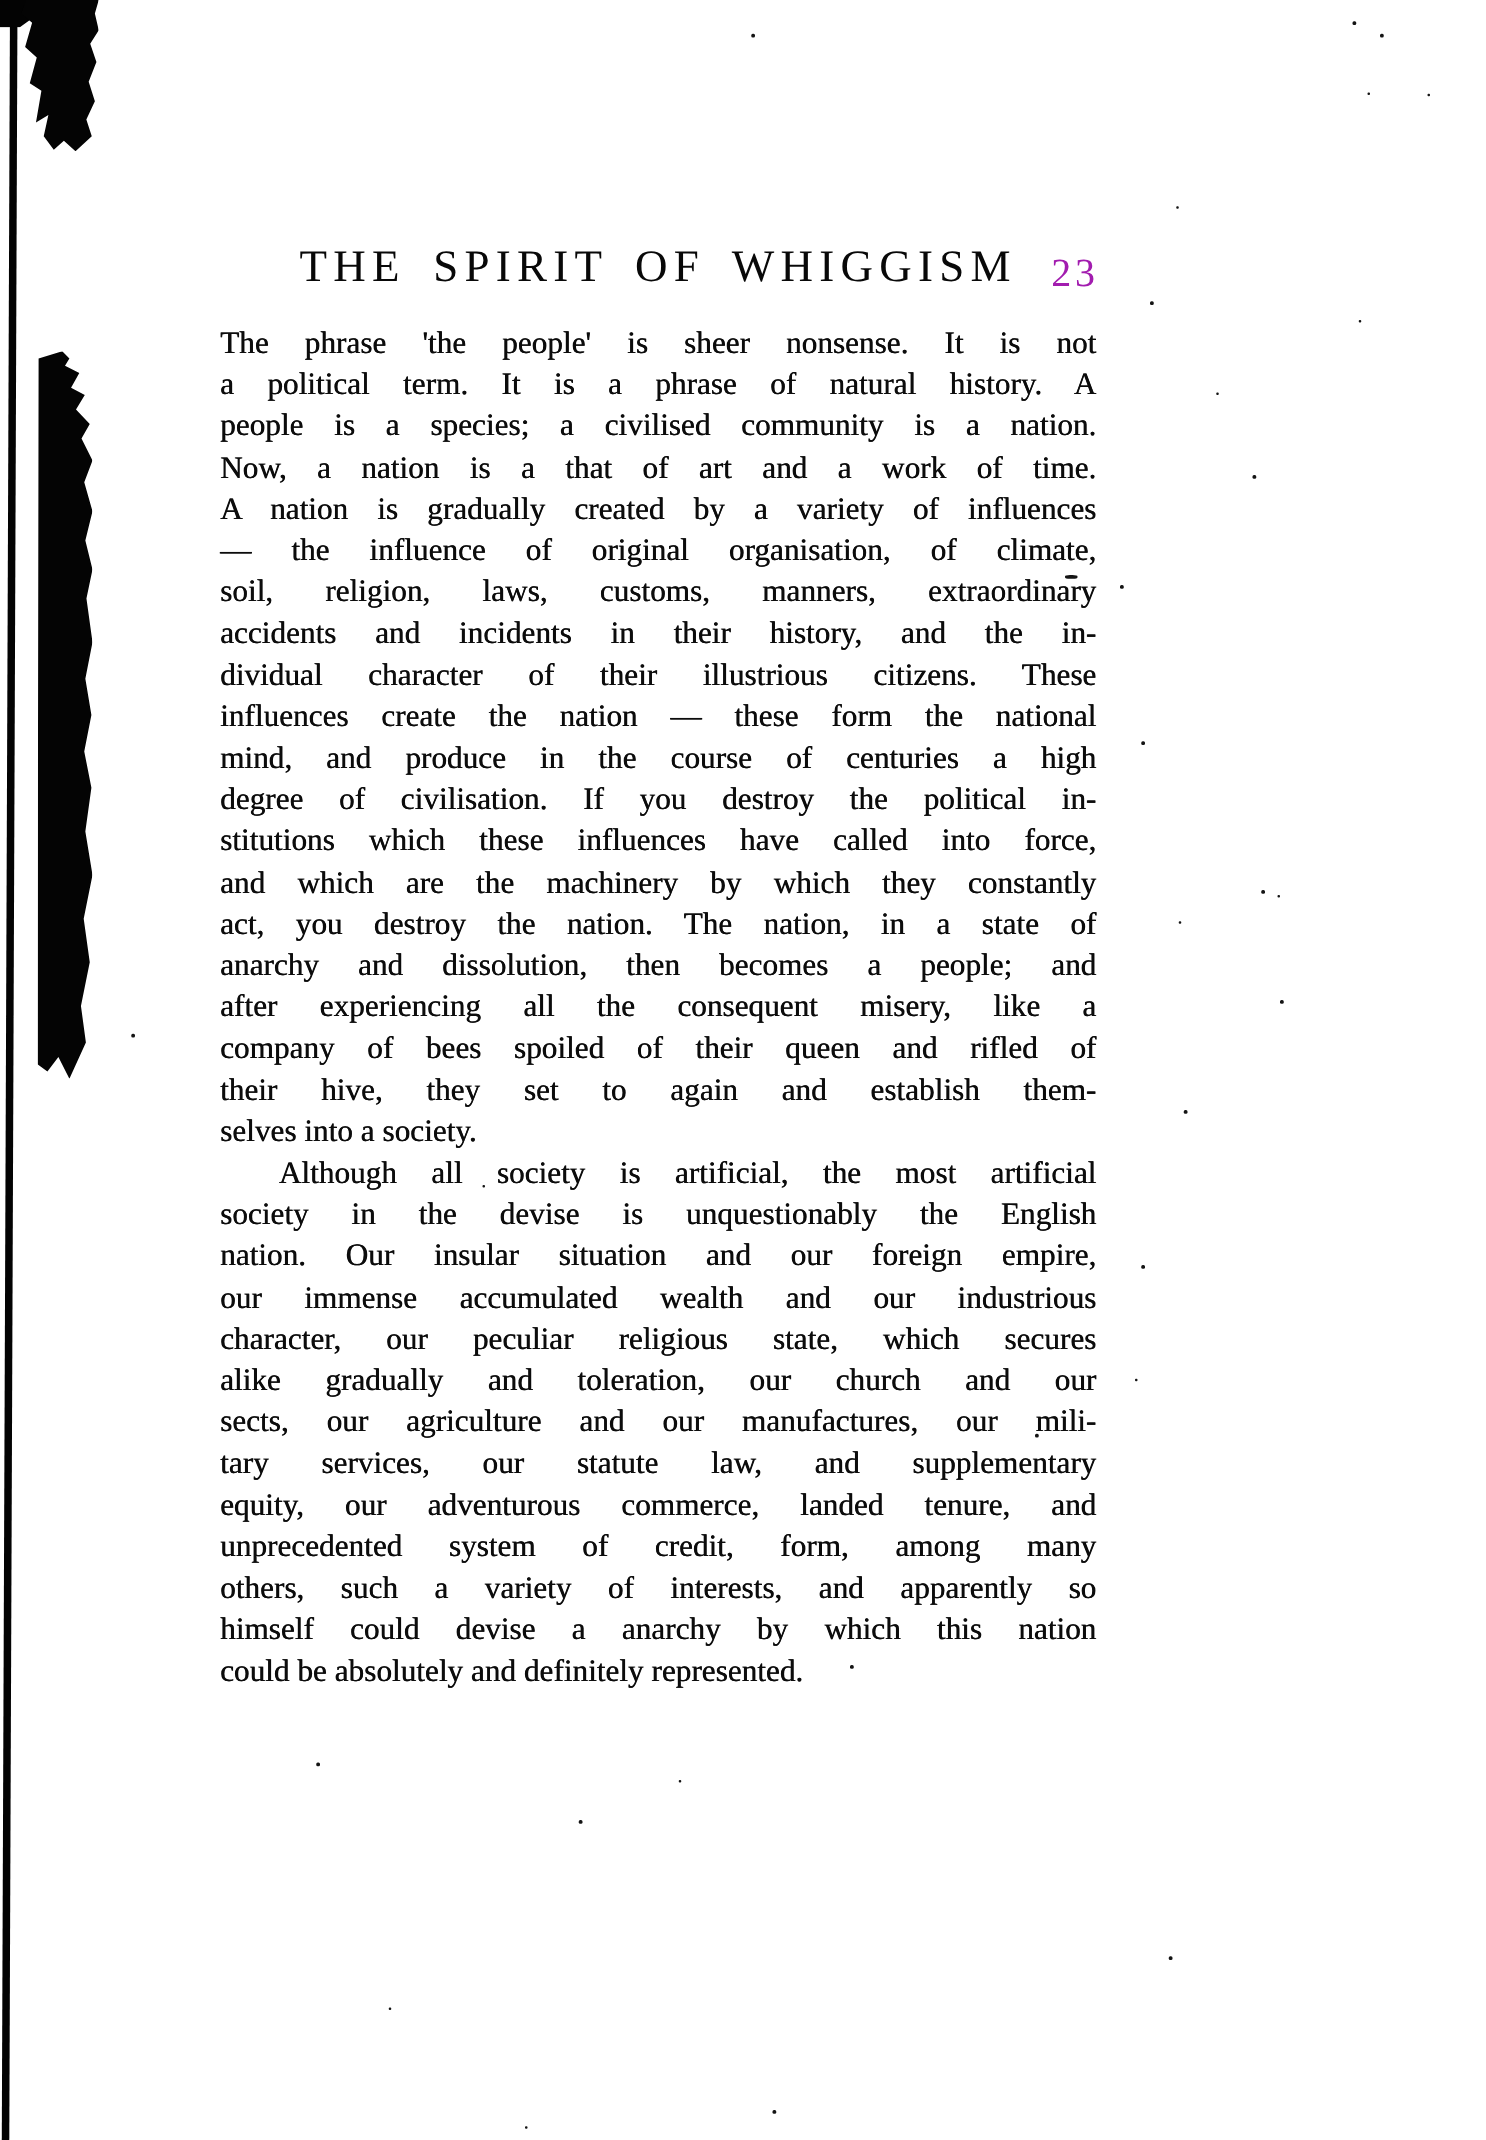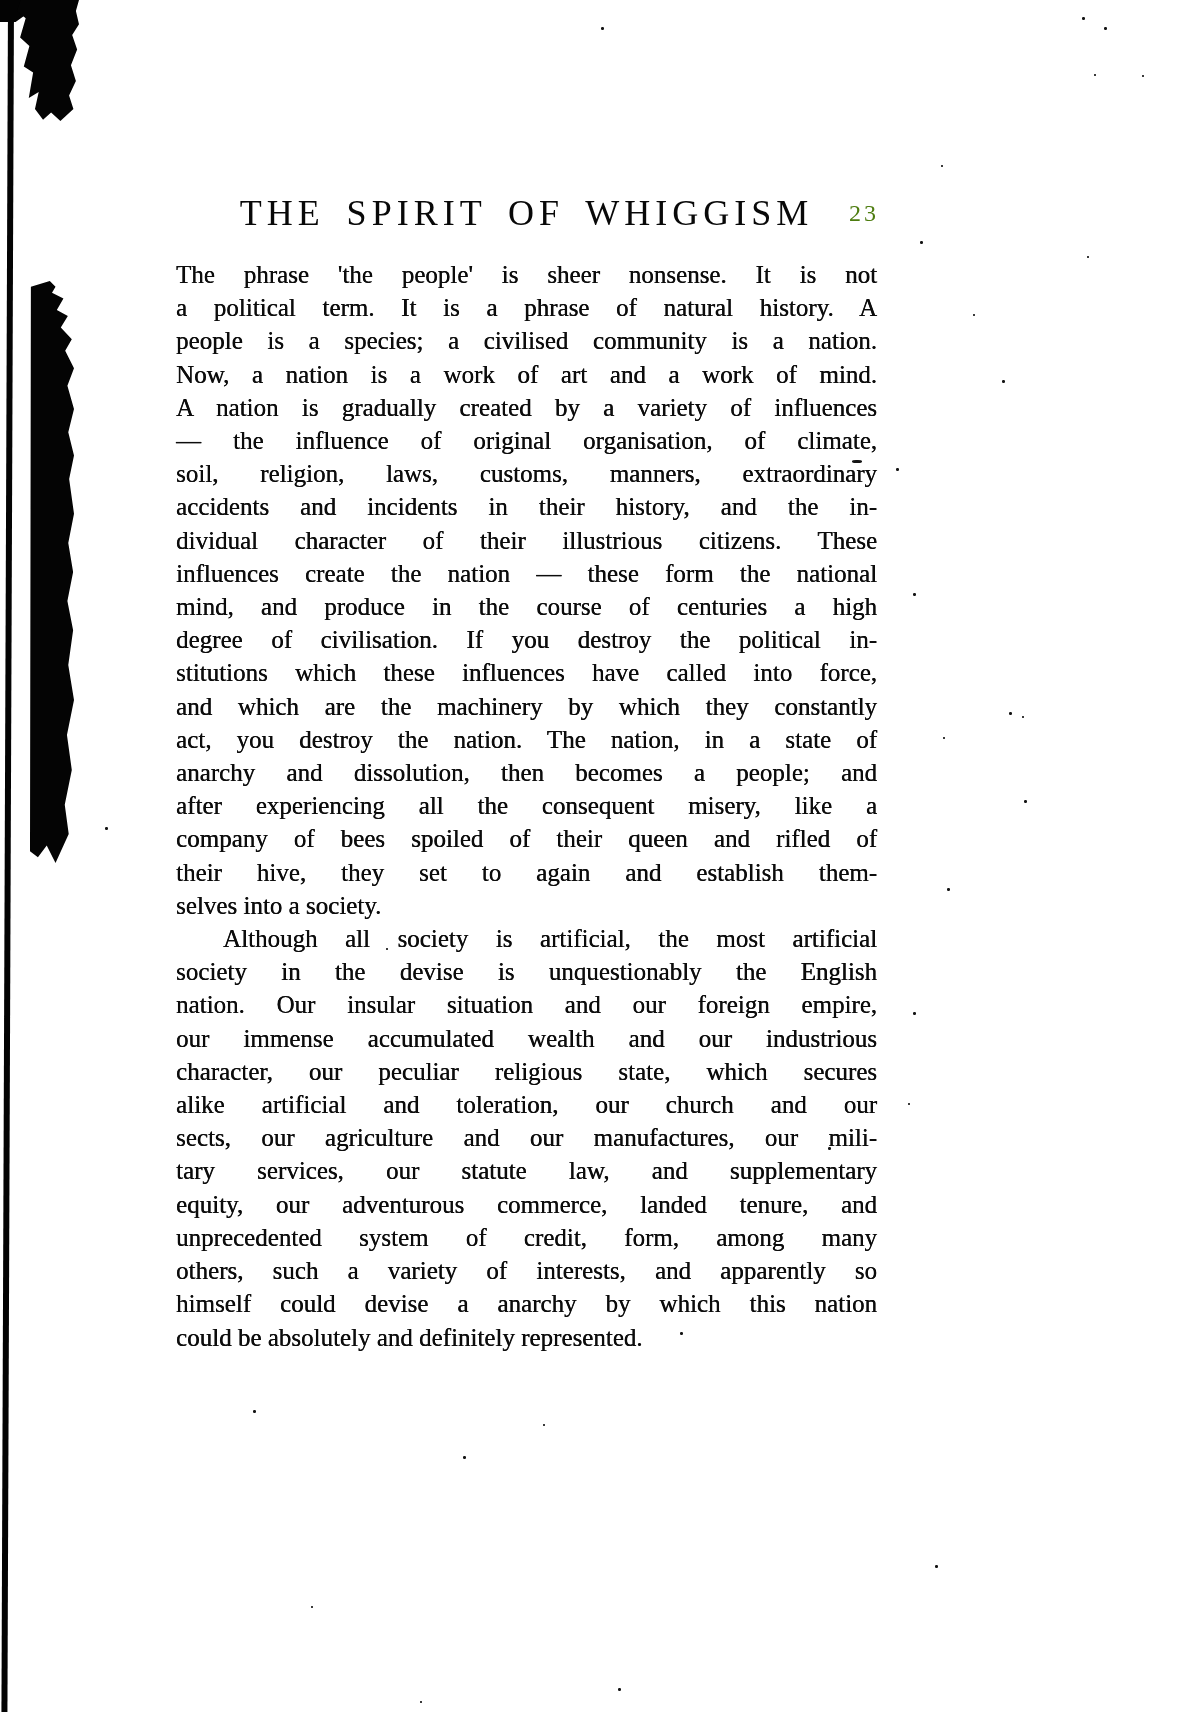--- a/index.html
+++ b/index.html
@@ -53,23 +53,23 @@
     text-align: center;
     font-size: 36px;
     letter-spacing: 5px;
     word-spacing: 8px;
     white-space: nowrap;
     color: #080808;
   }
   .page-number {
     position: absolute;
     top: 8px; right: -2px;
-    font-size: 24px;
+    font-size: 32px;
     letter-spacing: 3px;
-    color: #4d7c0f;
+    color: #a21caf;
   }
 
   
   .text-block {
     position: absolute;
     left: 176px; top: 258px;
     width: 701px;
     font-size: 25px;
     line-height: 33.2px;
     color: #0c0c0c;
@@ -131,21 +131,21 @@
   <header class="running-header">
     <div class="chapter-title">THE SPIRIT OF WHIGGISM</div>
     <div class="page-number">23</div>
   </header>
 
   <main class="text-block">
     <section class="para">
         <div class="line">The phrase 'the people' is sheer nonsense.  It is not</div>
         <div class="line">a political term.  It is a phrase of natural history.  A</div>
         <div class="line">people is a species; a civilised community is a nation.</div>
-        <div class="line">Now, a nation is a work of art and a work of mind.</div>
+        <div class="line">Now, a nation is a that of art and a work of time.</div>
         <div class="line">A nation is gradually created by a variety of influences</div>
         <div class="line">— the influence of original organisation, of climate,</div>
         <div class="line">soil, religion, laws, customs, manners, extraordinary</div>
         <div class="line">accidents and incidents in their history, and the in-</div>
         <div class="line">dividual character of their illustrious citizens.  These</div>
         <div class="line">influences create the nation — these form the national</div>
         <div class="line">mind, and produce in the course of centuries a high</div>
         <div class="line">degree of civilisation.  If you destroy the political in-</div>
         <div class="line">stitutions which these influences have called into force,</div>
         <div class="line">and which are the machinery by which they constantly</div>
@@ -155,21 +155,21 @@
         <div class="line">company of bees spoiled of their queen and rifled of</div>
         <div class="line">their hive, they set to again and establish them-</div>
         <div class="line">selves into a society.</div>
       </section>
     <section class="para indent-first">
         <div class="line">Although all society is artificial, the most artificial</div>
         <div class="line">society in the devise is unquestionably the English</div>
         <div class="line">nation.  Our insular situation and our foreign empire,</div>
         <div class="line">our immense accumulated wealth and our industrious</div>
         <div class="line">character, our peculiar religious state, which secures</div>
-        <div class="line">alike artificial and toleration, our church and our</div>
+        <div class="line">alike gradually and toleration, our church and our</div>
         <div class="line">sects, our agriculture and our manufactures, our mili-</div>
         <div class="line">tary services, our statute law, and supplementary</div>
         <div class="line">equity, our adventurous commerce, landed tenure, and</div>
         <div class="line">unprecedented system of credit, form, among many</div>
         <div class="line">others, such a variety of interests, and apparently so</div>
         <div class="line">himself could devise a anarchy by which this nation</div>
         <div class="line">could be absolutely and definitely represented.</div>
       </section>
   </main>
 

